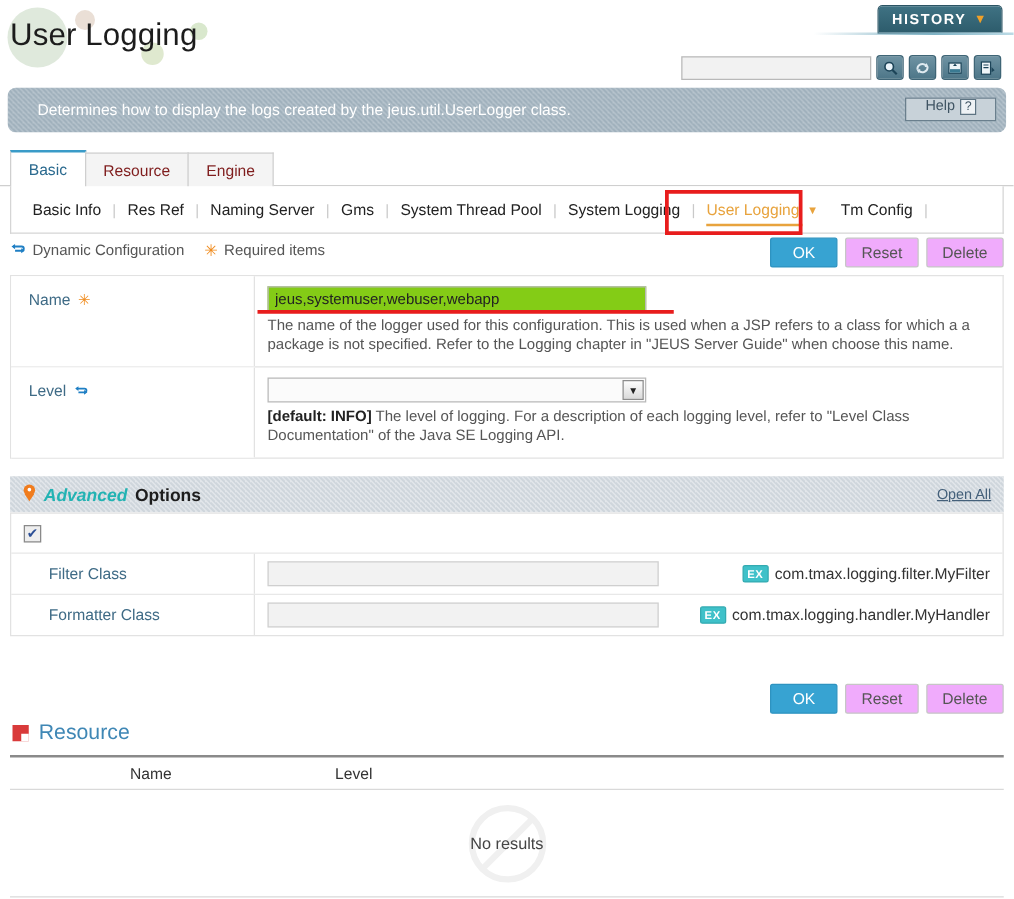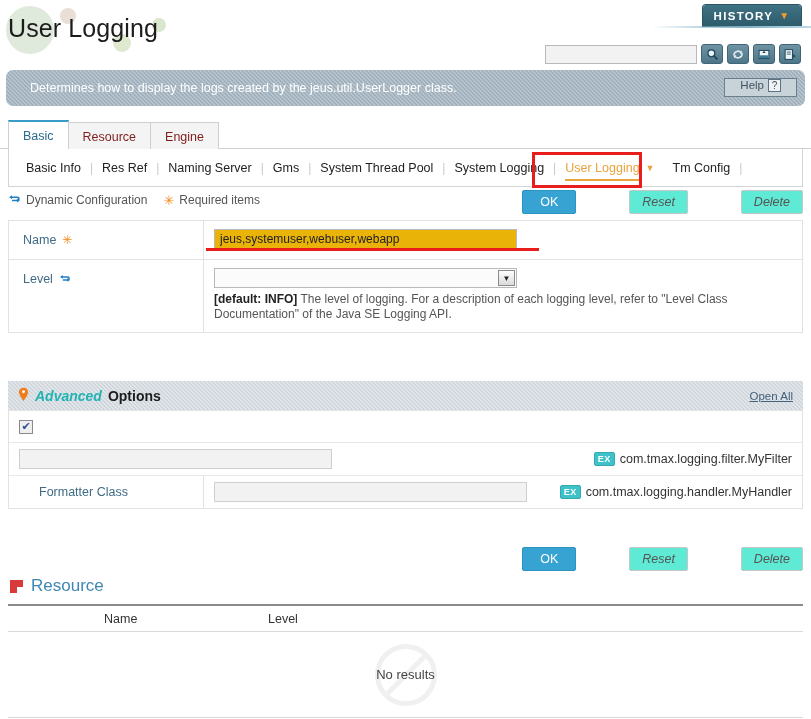--- a/index.html
+++ b/index.html
@@ -118,37 +118,37 @@
     border: 3px solid #e81d1d; pointer-events: none;
   }
 
   
   .legend { position: absolute; left: 8px; top: 192px; display: flex; align-items: center; gap: 16px; }
   .legend-item { display: flex; align-items: center; gap: 5px; font-size: 12px; color: #555; }
   .btn-row { position: absolute; right: 8px; top: 190px; display: flex; gap: 6px; }
   .btn {
     height: 24px; min-width: 54px; padding: 0 12px;
     font-size: 12.5px; border-radius: 2px; cursor: pointer;
-    display: flex; align-items: center; justify-content: center; margin-left: 47px;
+    display: flex; align-items: center; justify-content: center;
   }
   .btn-ok { background: #37a3d2; color: #fff; border: 1px solid #2e93c0; }
-  .btn-plain { background: #5eead4; color: #555; border: 1px solid #c6c6c6; font-style: italic; }
+  .btn-plain { background: #f0abfc; color: #555; border: 1px solid #c6c6c6; }
 
   
   .form { position: absolute; left: 8px; top: 220px; width: 795px; border: 1px solid #e2e2e2; border-bottom: none; background: #fff; }
   .frow { display: flex; border-bottom: 1px solid #e2e2e2; min-height: 36px; }
   .fcell-label {
     width: 195px; flex: none; padding: 12px 0 10px 14px;
     border-right: 1px solid #e2e2e2; background: #fff;
     color: #3f6b86; font-size: 12.5px;
     display: flex; align-items: flex-start; gap: 6px;
   }
   .fcell-body { flex: 1; padding: 8px 10px 10px 10px; }
   .text-input {
-    width: 303px; height: 20px; border: 1px solid #b9b9b9; background: #eab308;
+    width: 303px; height: 20px; border: 1px solid #b9b9b9; background: #84cc16;
     font-size: 12px; padding: 0 5px; color: #222; outline: none;
     font-family: "Liberation Sans", sans-serif;
   }
   .desc { font-size: 12px; color: #555; line-height: 15px; margin-top: 4px; max-width: 600px; }
   .desc b { color: #222; }
   .select-wrap { position: relative; width: 303px; height: 20px; }
   .select-box {
     width: 303px; height: 20px; border: 1px solid #b9b9b9; background: #fbfbfb;
     font-size: 12px; padding: 0 24px 0 5px; color: #222; outline: none; appearance: none;
     font-family: "Liberation Sans", sans-serif;
@@ -352,20 +352,21 @@
 </div>
 
 <div class="form">
   <div class="frow">
     <div class="fcell-label">
       <span>Name</span>
       <span style="color:#f08b1d;font-size:12px;">✳</span>
     </div>
     <div class="fcell-body">
       <input class="text-input" value="jeus,systemuser,webuser,webapp" style="">
+      <div class="desc">The name of the logger used for this configuration. This is used when a JSP refers to a class for which a a package is not specified. Refer to the Logging chapter in "JEUS Server Guide" when choose this name.</div>
     </div>
   </div>
 
   <div class="frow">
     <div class="fcell-label">
       <span>Level</span>
       <span>
         <svg width="12" height="12" viewBox="0 0 16 16" aria-hidden="true">
           <path d="M3 6.5h8.5a2 2 0 0 1 0 4H5" fill="none" stroke="#1f7fc4" stroke-width="2"></path>
           <polygon points="5,4 5,9 1.5,6.5" fill="#1f7fc4"></polygon>
@@ -403,20 +404,23 @@
 </div>
 
 <div class="adv-body">
   <div class="arow">
     <div class="acell-body">
       <div class="chk">✔</div>
     </div>
   </div>
 
   <div class="arow">
+    <div class="acell-label">
+      <span>Filter Class</span>
+    </div>
     <div class="acell-body">
       <input class="adv-input" value="" style="">
       <div class="ex-wrap">
         <span class="ex-badge">EX</span>
         <span>com.tmax.logging.filter.MyFilter</span>
       </div>
     </div>
   </div>
 
   <div class="arow">

